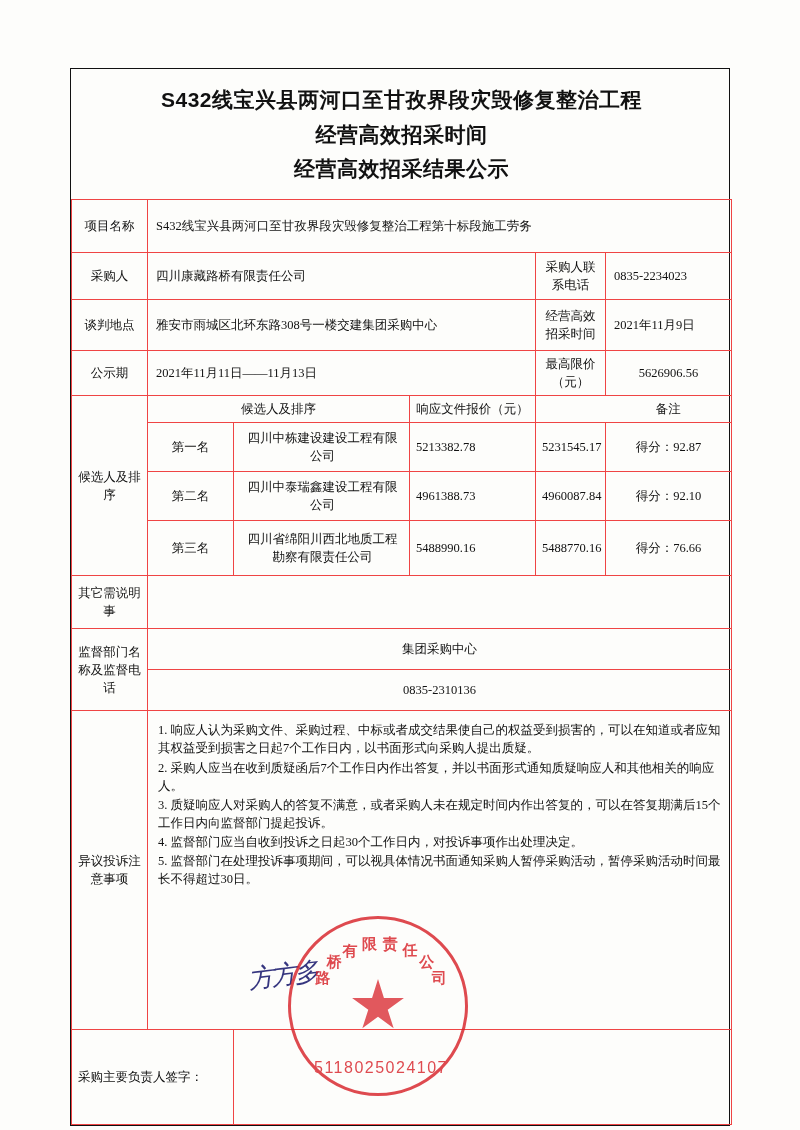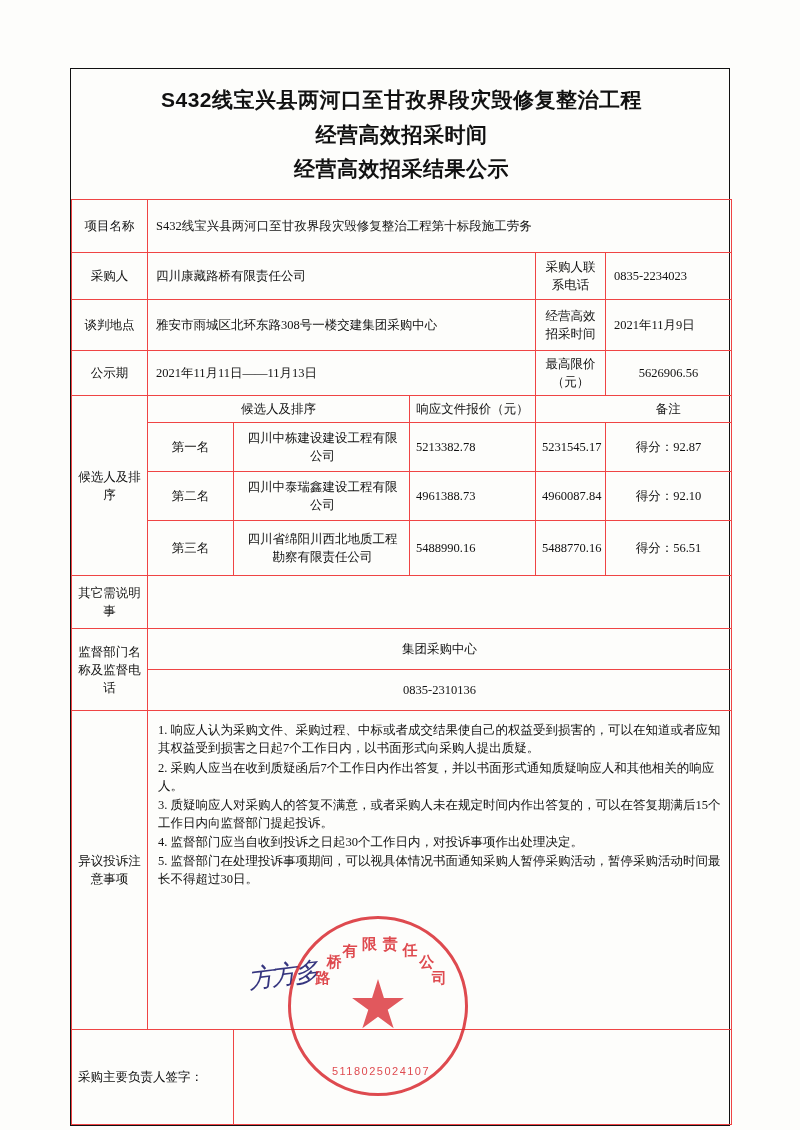--- a/index.html
+++ b/index.html
@@ -161,21 +161,21 @@
     font-weight: bold;
     text-align: center;
     line-height: 20px;
   }
   .seal-bottom {
     position: absolute;
     left: 0;
     bottom: 16px;
     width: 180px;
     text-align: center;
-    font-size: 11px;
+    font-size: 16px;
     letter-spacing: 1.5px;
     color: #d8232a;
     font-family: "Liberation Sans", sans-serif;
   }
   .signature {
     position: absolute;
     left: 248px;
     top: 958px;
     font-family: "Liberation Serif", serif;
     font-size: 26px;
@@ -261,21 +261,21 @@
         <td class="num-cell">4961388.73</td>
         <td class="num-cell">4960087.84</td>
         <td class="note-cell">得分：92.10</td>
       </tr>
 
       <tr>
         <td class="rank" style="height:46px">第三名</td>
         <td class="name-cell">四川省绵阳川西北地质工程勘察有限责任公司</td>
         <td class="num-cell">5488990.16</td>
         <td class="num-cell">5488770.16</td>
-        <td class="note-cell">得分：56.51</td>
+        <td class="note-cell">得分：76.66</td>
       </tr>
 
       <tr>
         <td class="lbl" style="height:44px">其它需说明事</td>
         <td class="val" colspan="5"></td>
       </tr>
 
       <tr>
         <td class="lbl" rowspan="2">监督部门名称及监督电话</td>
         <td class="val-center" colspan="5" style="height:32px">集团采购中心</td>

